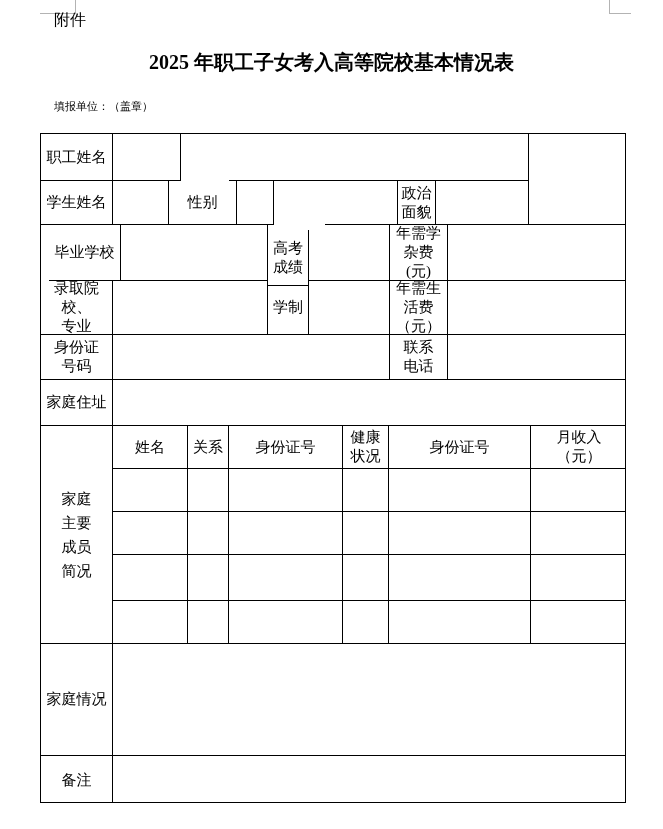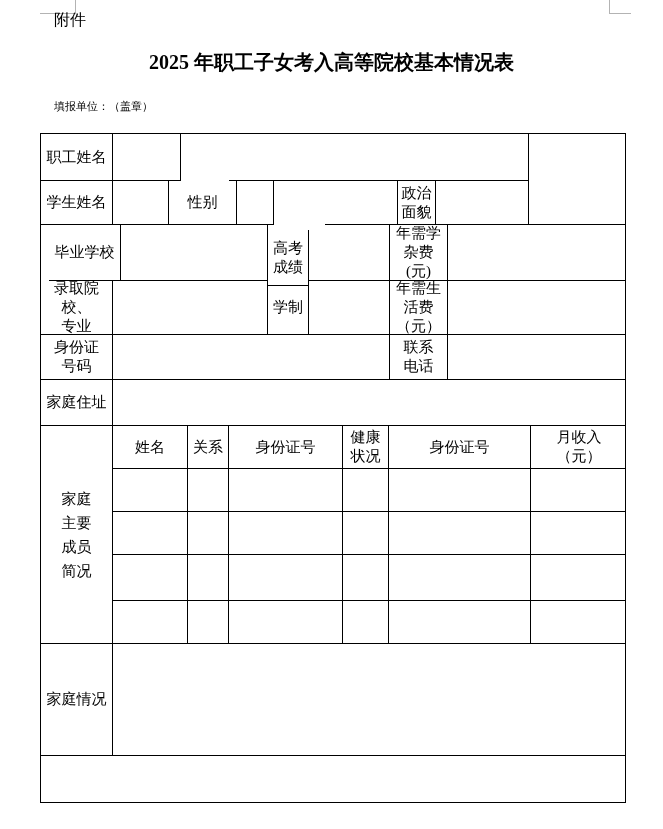--- a/index.html
+++ b/index.html
@@ -120,15 +120,16 @@
   <div class="c" style="left:72px;top:467px;width:75px;height:43px"></div>
   <div class="c" style="left:147px;top:467px;width:41px;height:43px"></div>
   <div class="c" style="left:188px;top:467px;width:114px;height:43px"></div>
   <div class="c" style="left:302px;top:467px;width:46px;height:43px"></div>
   <div class="c" style="left:348px;top:467px;width:142px;height:43px"></div>
   <div class="c er" style="left:490px;top:467px;width:96px;height:43px"></div>
 
   <div class="c" style="left:0;top:510px;width:72px;height:112px">家庭情况</div>
   <div class="c er" style="left:72px;top:510px;width:514px;height:112px"></div>
 
+  <div class="c eb" style="left:0;top:622px;width:72px;height:48px">备注</div>
   <div class="c er eb" style="left:72px;top:622px;width:514px;height:48px"></div>
 
 </div>
 
 </body></html>

